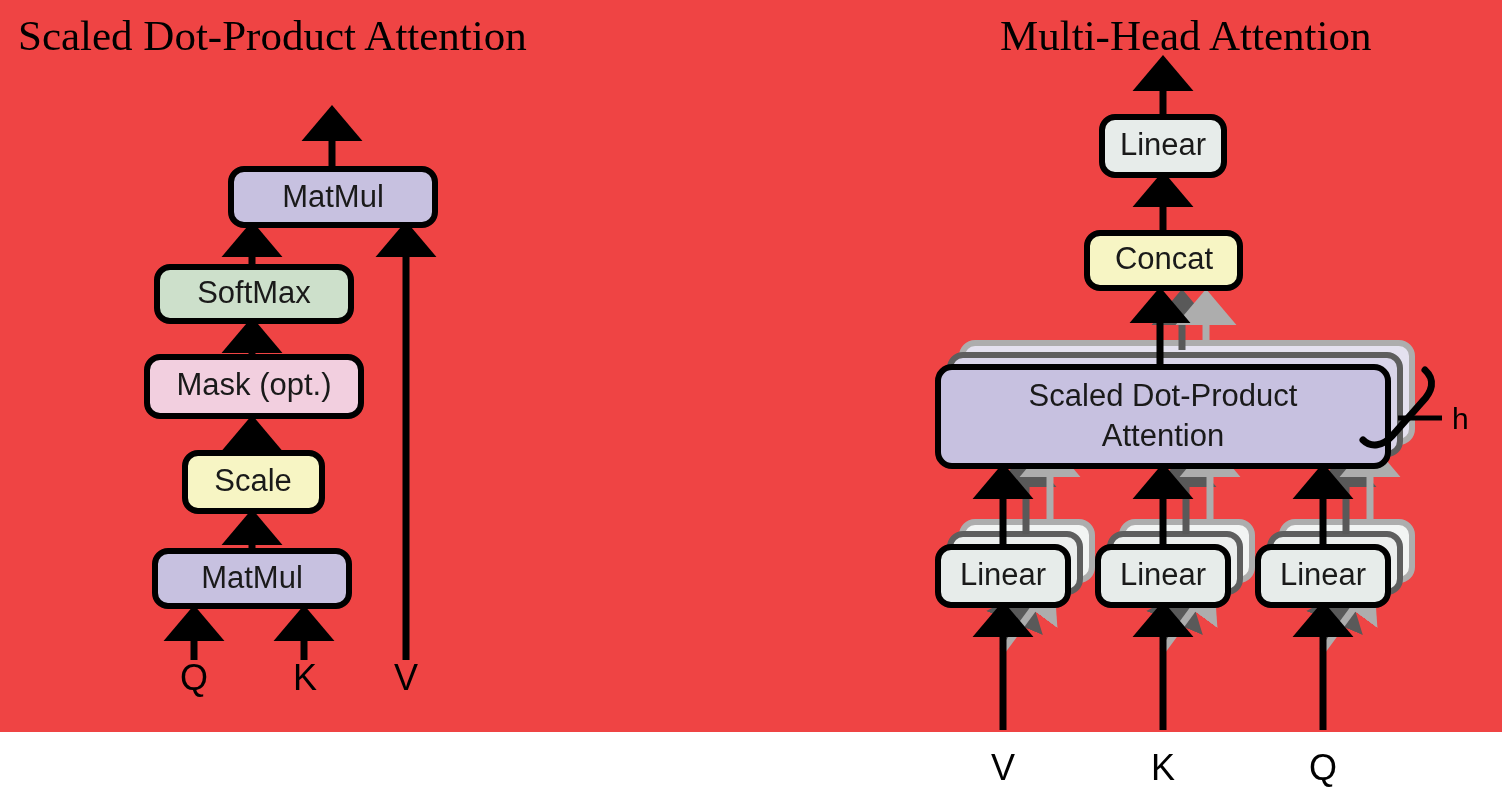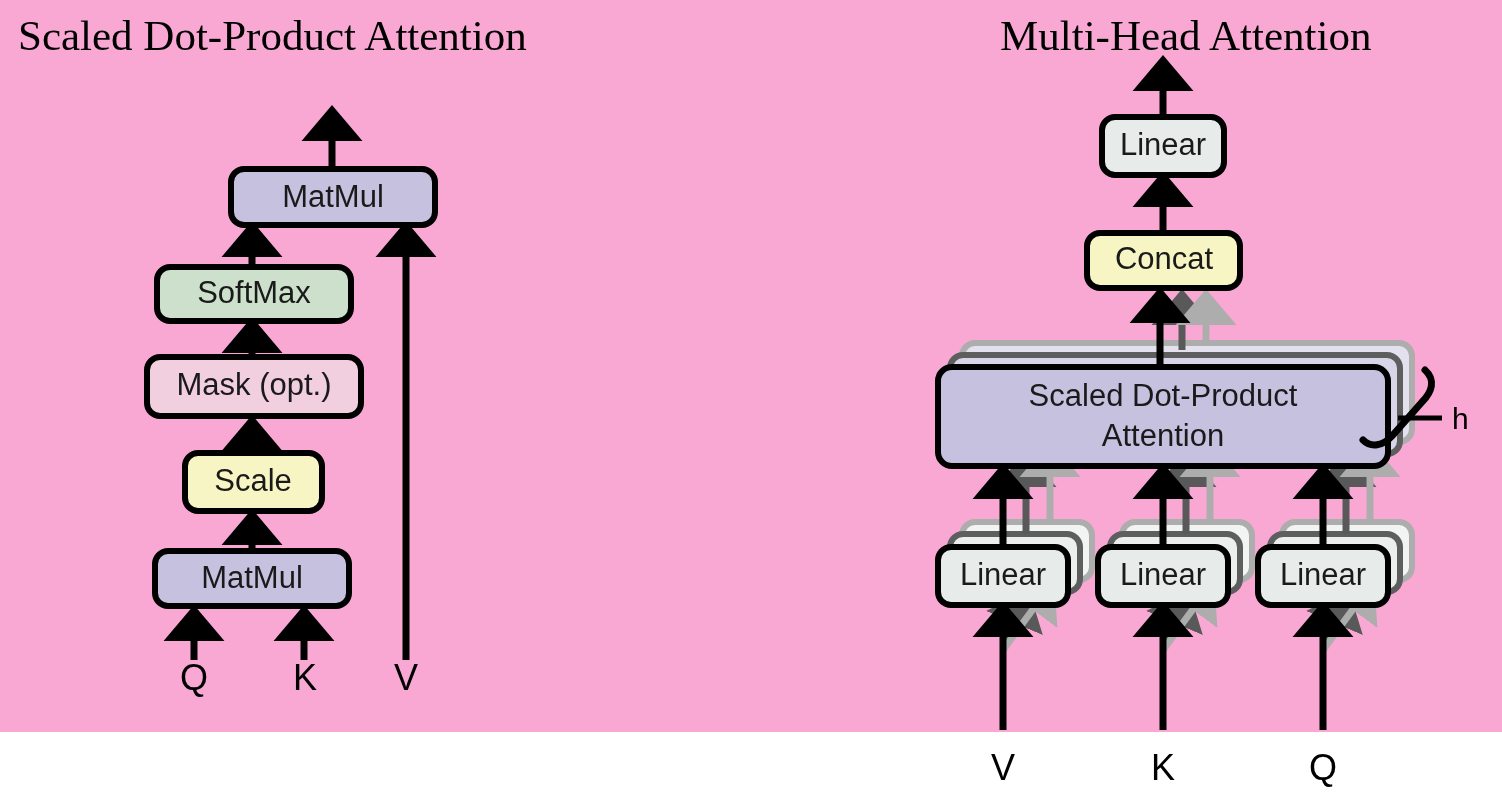--- a/index.html
+++ b/index.html
@@ -10,21 +10,21 @@
   body {
     width: 1502px;
     height: 810px;
     overflow: hidden;
     font-family: "Liberation Sans", sans-serif;
   }
   #figure {
     position: relative;
     width: 1502px;
     height: 732px;
-    background: #f9a8d4;
+    background: #ef4444;
   }
   svg.diagram {
     position: absolute;
     top: 0;
     left: 0;
     width: 1502px;
     height: 810px;
   }
   text.title {
     font-family: "Liberation Serif", serif;

